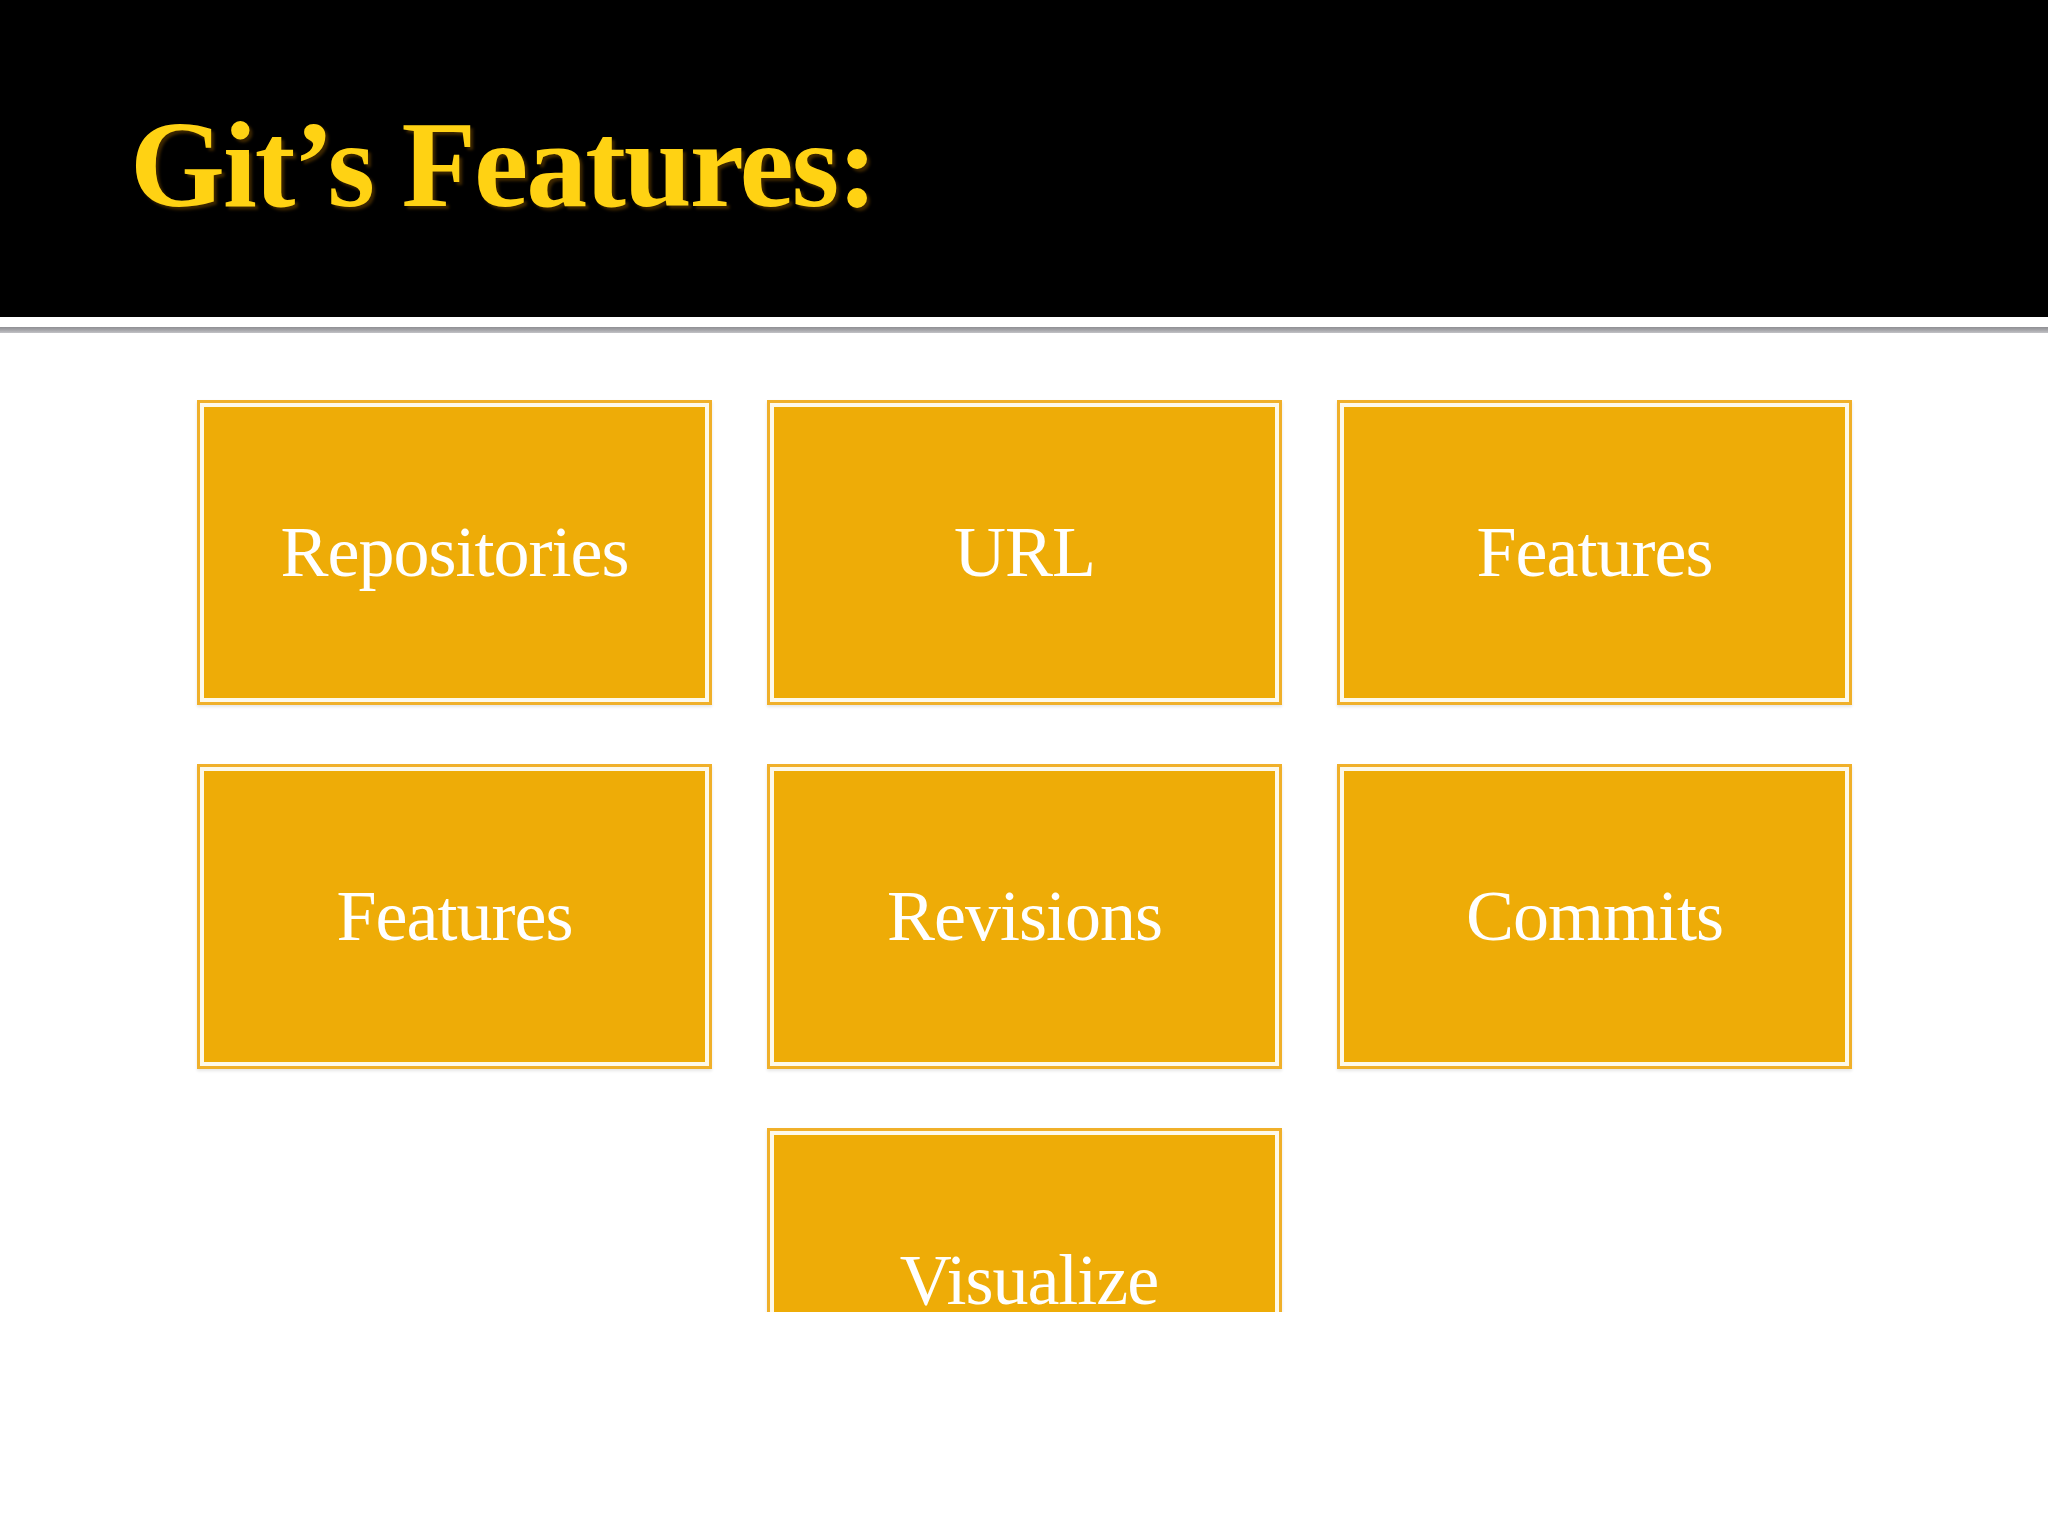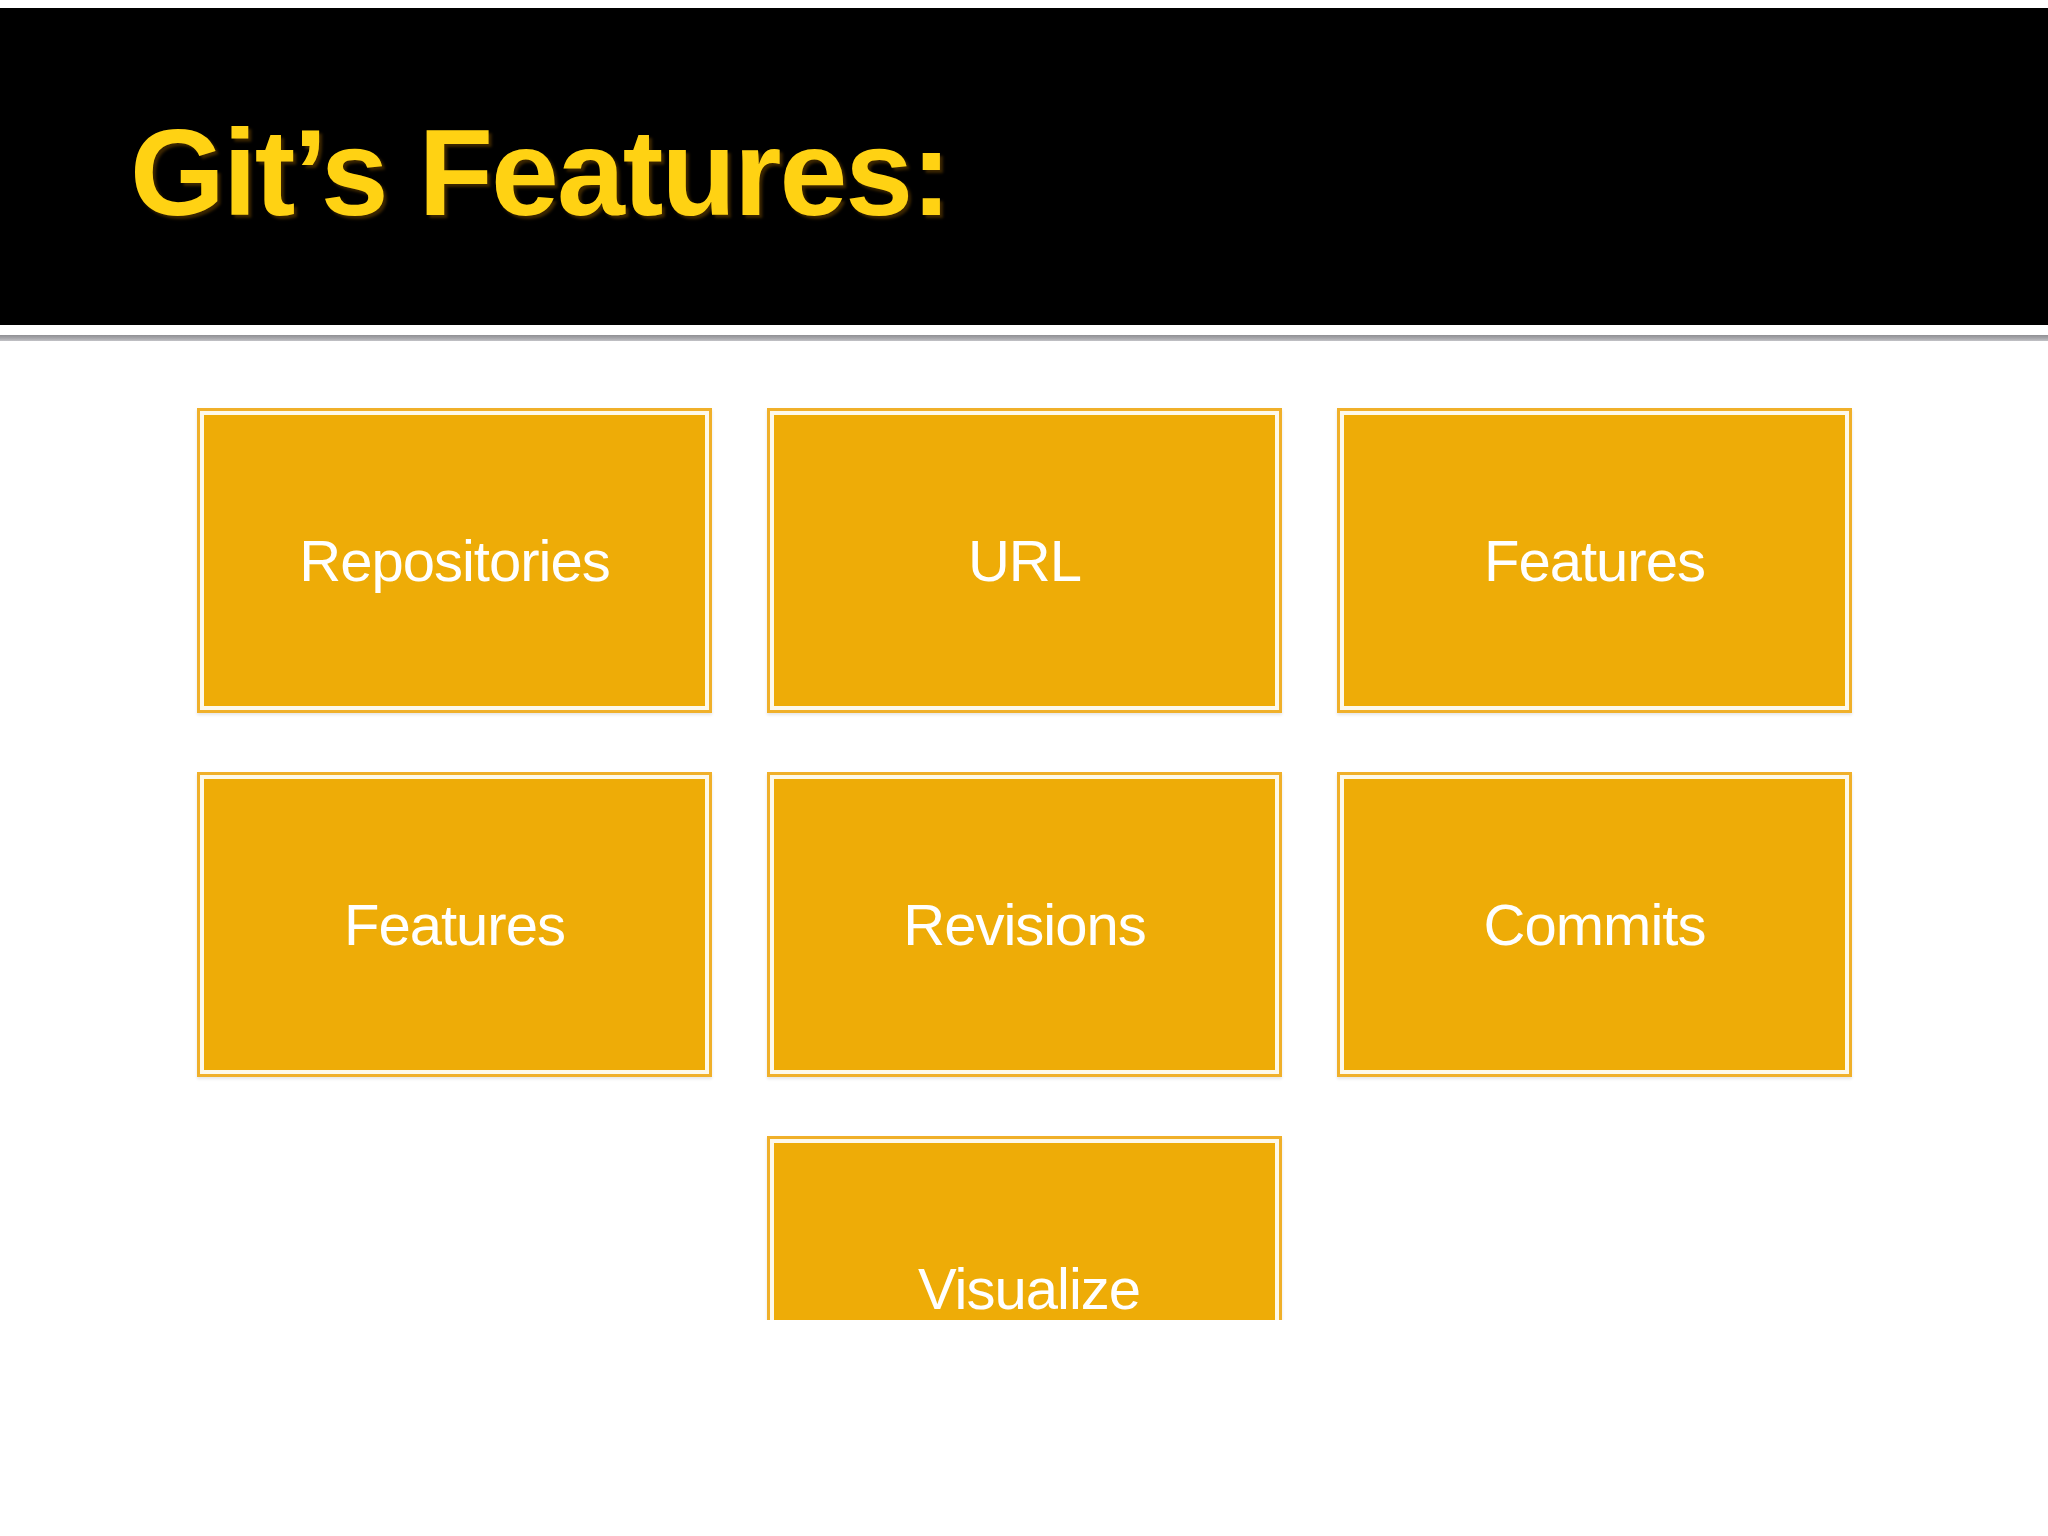--- a/index.html
+++ b/index.html
@@ -6,22 +6,21 @@
     margin: 0;
     padding: 0;
     background: #ffffff;
   }
   .slide {
     position: relative;
     width: 2048px;
     height: 1312px;
     background: var(--background, #ffffff);
     overflow: hidden;
-    font-family: Liberation Sans, sans-serif;
-    margin-top: 8px;
+    font-family: Liberation Serif, serif;
   }
   .title-band {
     height: 317px;
     width: 100%;
     background: var(--title-band, #000000);
     display: flex;
     align-items: center;
     box-sizing: border-box;
     padding-left: 130px;
   }
@@ -58,21 +57,21 @@
     display: flex;
     align-items: center;
     justify-content: center;
   }
   .feature-box.center-col {
     grid-column: 2;
     padding-left: 9px;
   }
   .feature-label {
     color: var(--box-text, #FFFFFF);
-    font-size: 58px;
+    font-size: 72px;
     letter-spacing: -1px;
     white-space: nowrap;
   }
 </style>
 </head>
 <body>
 
 <div class="slide">
 
   <header class="title-band">

